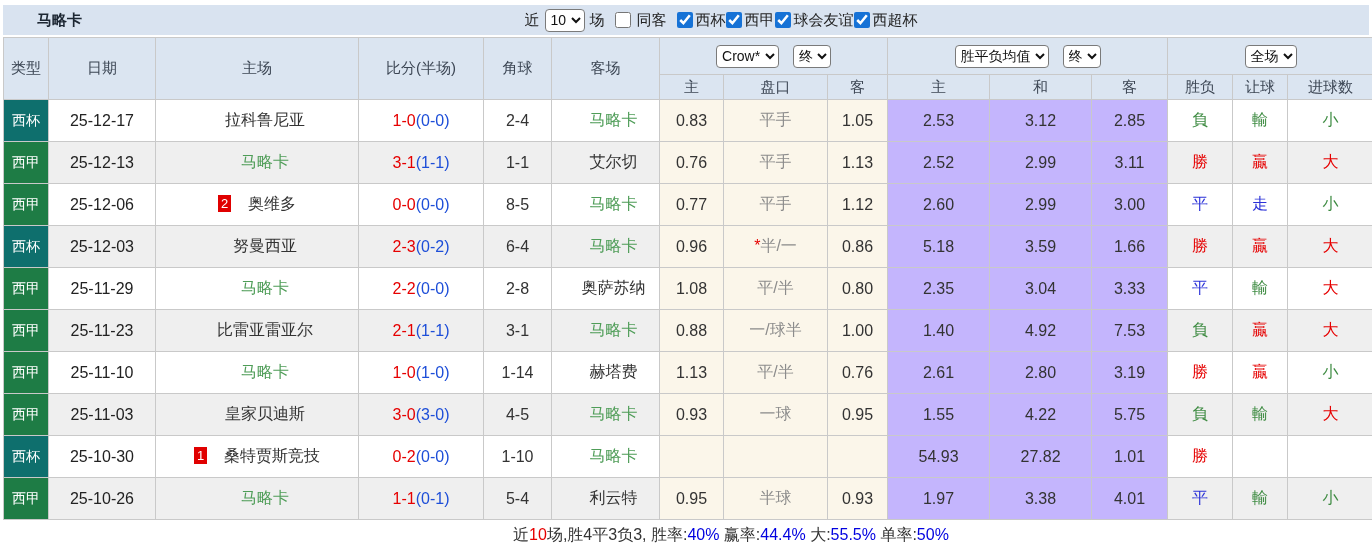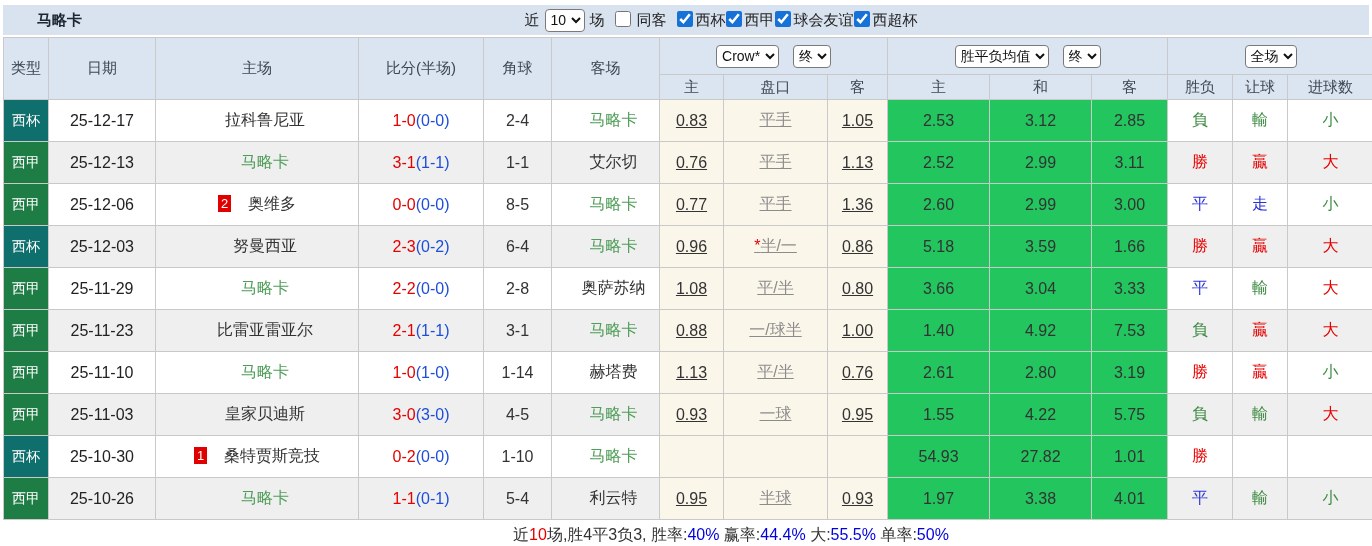--- a/index.html
+++ b/index.html
@@ -26,21 +26,21 @@
     margin:0 auto; padding-left:70px;
     display:flex; align-items:center;
     font-size:15px; color:#222;
   }
   .controls select { margin:0 5px; }
   select {
     font-size:14px; height:23px;
     border:1px solid #7a7a7a; border-radius:4px;
     background:#fff; color:#111; padding:0 1px;
   }
-  label.cb { display:flex; cursor:pointer; }
+  label.cb { display:flex; align-items:center; cursor:pointer; }
   label.cb.gap { margin-left:10px; }
   input[type="checkbox"] {
     width:16px; height:16px; accent-color:#1672d6; margin:0 3px 0 0;
   }
   label.cb .cb-space { margin-right:6px; }
 
   
   table {
     border-collapse:collapse; table-layout:fixed;
     width:1366px; font-size:16px;
@@ -53,22 +53,22 @@
     background:#dbe5f1; font-weight:normal;
     color:#3c4654; font-size:15px;
   }
   tr.hdr-top th { height:37px; }
   tr.hdr-sub th { height:25px; }
   .grp { display:flex; justify-content:center; align-items:center; gap:14px; }
 
   tbody tr { height:42px; }
   tbody td { background:#fff; }
   tbody tr:nth-child(even) td { background:#efefef; }
-  tbody tr td.ah { background:#fbf6ea;text-decoration:underline; }
-  tbody tr td.eu { background:#22c55e; }
+  tbody tr td.ah { background:#fbf6ea; }
+  tbody tr td.eu { background:#c4b5fd; }
 
   td.type { color:#fff; font-size:14px; }
   td.type.cup    { background:#0e6f6d; }
   td.type.league { background:#1e7c45; }
 
   td.date { color:#222; }
   .team-name { color:#333;margin-left:16px; }
   .team-name.subject { color:#4f9d58; }
   .rank-badge {
     display:inline-block; background:#e00000; color:#fff;
@@ -248,21 +248,21 @@
       <span class="score-ft">0-0</span><span class="score-ht">(0-0)</span>
     </td>
     <td>8-5</td>
     <td>
       <span class="team-name subject">马略卡</span>
     </td>
     <td class="ah">0.77</td>
     <td class="ah line">
       <span class="star"></span><span>平手</span>
     </td>
-    <td class="ah">1.36</td>
+    <td class="ah">1.12</td>
     <td class="eu">2.60</td>
     <td class="eu">2.99</td>
     <td class="eu">3.00</td>
     <td class="c-blue">平</td>
     <td class="c-blue">走</td>
     <td class="c-green">小</td>
   </tr>
         <tr>
     <td class="type cup">西杯</td>
     <td class="date">25-12-03</td>
@@ -299,21 +299,21 @@
     </td>
     <td>2-8</td>
     <td>
       <span class="team-name">奥萨苏纳</span>
     </td>
     <td class="ah">1.08</td>
     <td class="ah line">
       <span class="star"></span><span>平/半</span>
     </td>
     <td class="ah">0.80</td>
-    <td class="eu">3.66</td>
+    <td class="eu">2.35</td>
     <td class="eu">3.04</td>
     <td class="eu">3.33</td>
     <td class="c-blue">平</td>
     <td class="c-green">輸</td>
     <td class="c-red">大</td>
   </tr>
         <tr>
     <td class="type league">西甲</td>
     <td class="date">25-11-23</td>
     <td>

